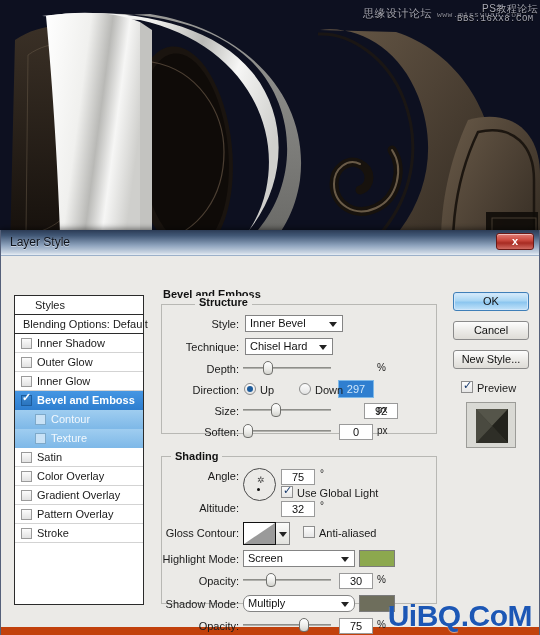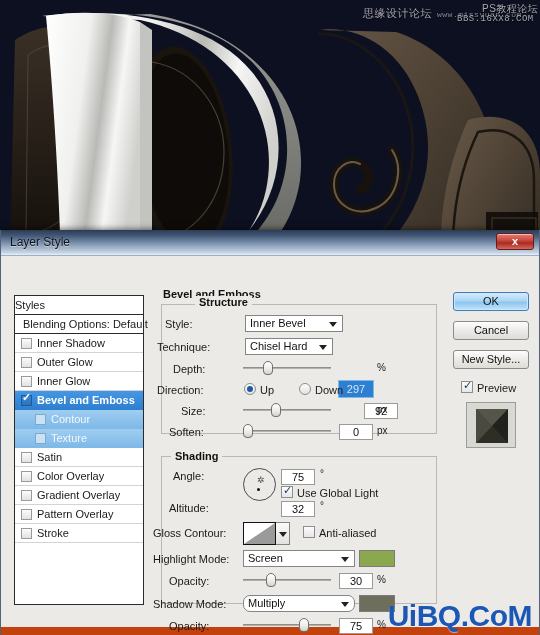--- a/index.html
+++ b/index.html
@@ -97,21 +97,21 @@
   }
   .srow {
     position: relative;
     height: 19px; line-height: 19px;
     font-size: 11px; color: #1a1a1a;
     padding-left: 6px;
     border-bottom: 1px solid #d3d3d3;
     white-space: nowrap;
     cursor: default;
   }
-  .srow.header { border-bottom: 1px solid #2b2b2b; padding-left: 0; }
+  .srow.header { border-bottom: 1px solid #2b2b2b; padding-left: 20px; }
   .srow.sub    { border-bottom: 1px solid #2b2b2b; padding-left: 8px; }
   .srow.check  { padding-left: 22px; }
   .srow.indent { padding-left: 36px; }
   .srow .cb {
     position: absolute; left: 6px; top: 4px;
     width: 11px; height: 11px;
     border: 1px solid #9a9a9a;
     background: linear-gradient(180deg,#fcfcfc,#e2e2e2);
   }
   .srow.indent .cb { left: 20px; }
@@ -145,20 +145,21 @@
     z-index: 2;
   }
   .groupbox {
     position: absolute;
     border: 1px solid #b8b8b4;
     background: transparent;
   }
   .lbl {
     position: absolute;
     font-size: 11px; color: #1a1a1a;
+    text-align: right;
     white-space: nowrap;
   }
   .combo {
     position: absolute;
     height: 17px;
     background: #fff;
     border: 1px solid #848484;
     font-size: 11px; color: #111;
     line-height: 15px;
     padding-left: 4px;

